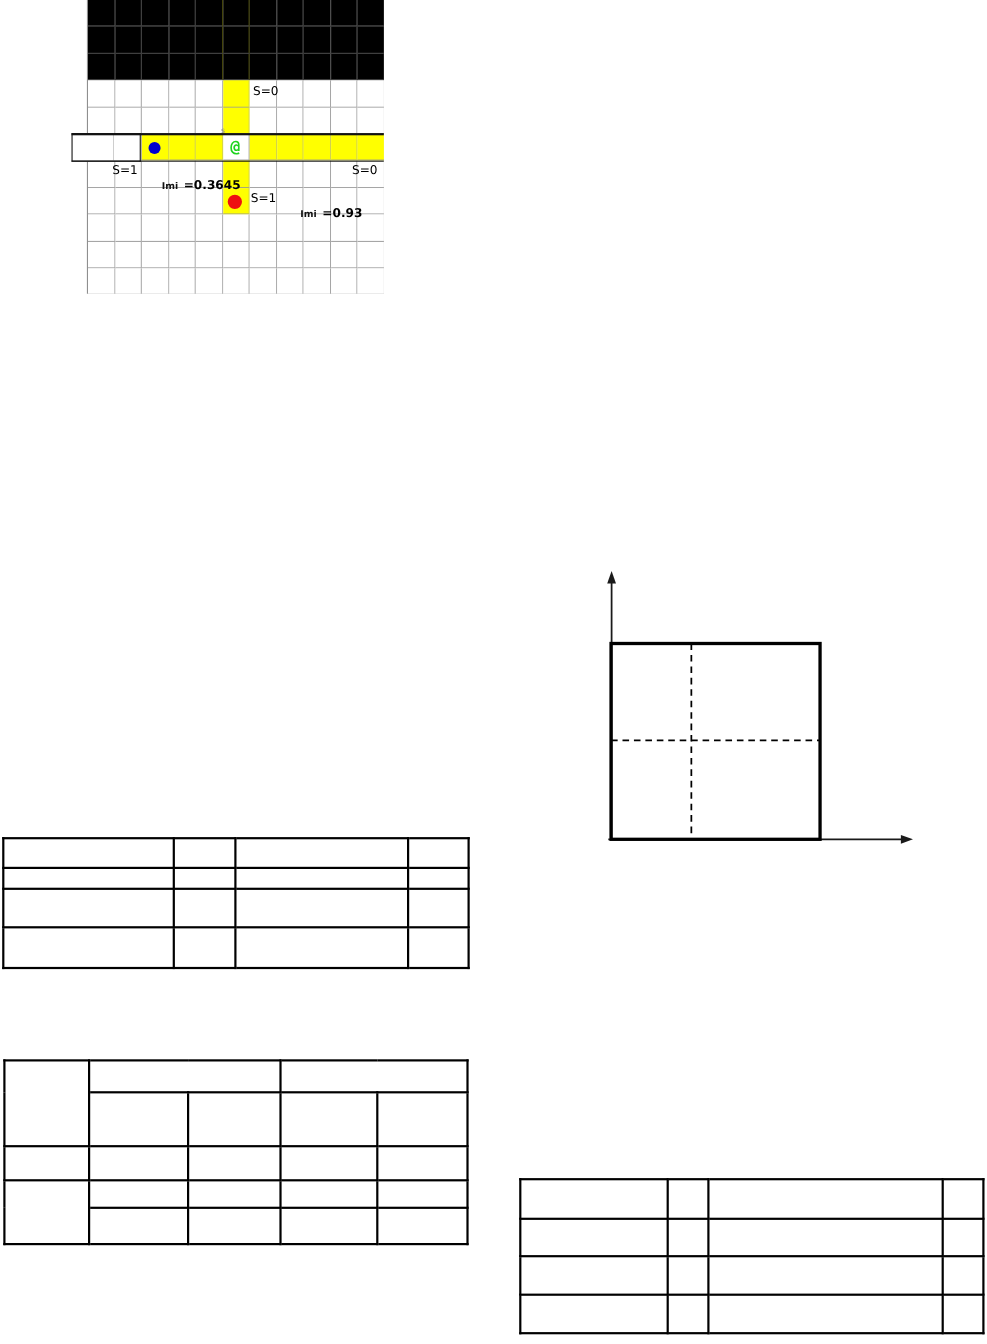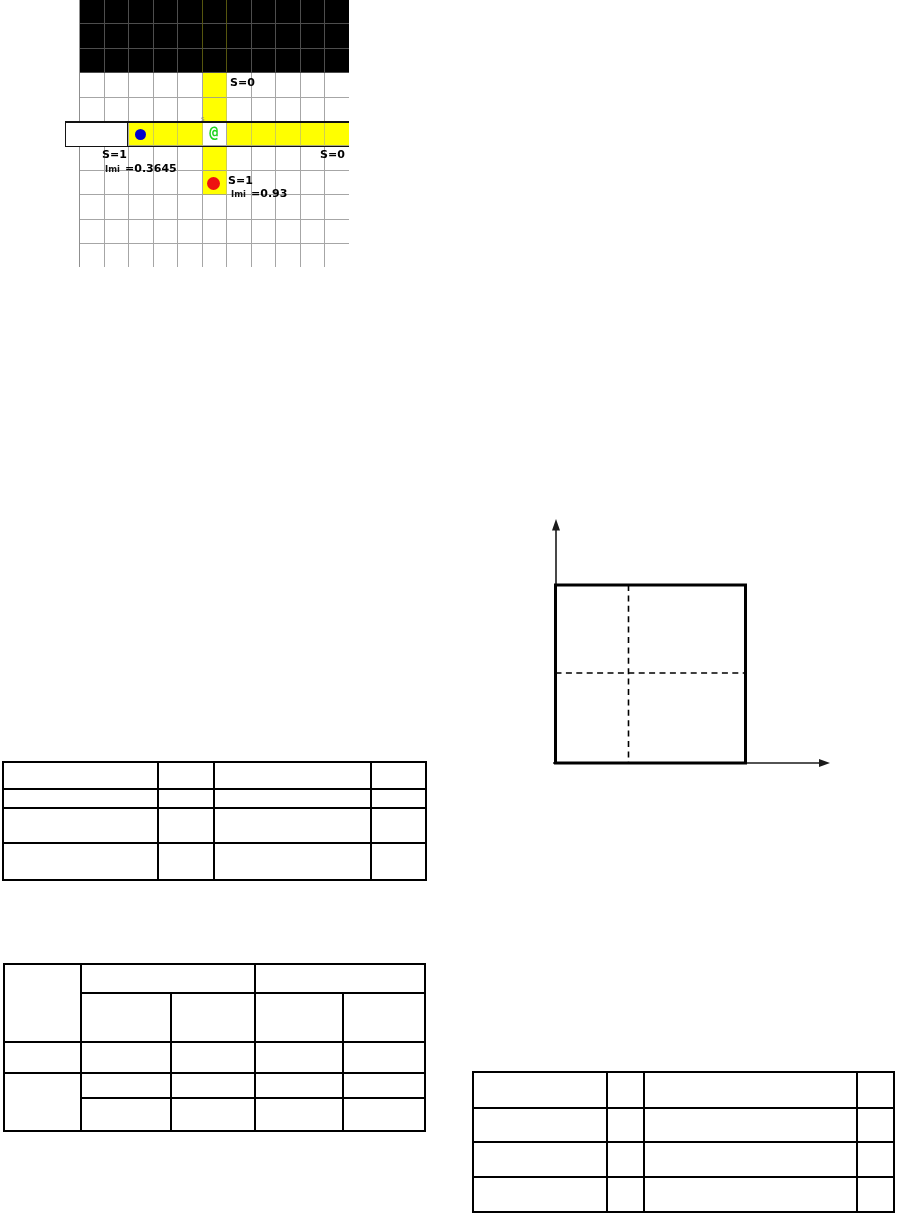--- a/index.html
+++ b/index.html
@@ -33,27 +33,27 @@
   .dot{position:absolute;border-radius:50%;z-index:4;}
   .dot-blue{width:11px;height:11px;background:var(--dot-blue,#0000cd);}
   .dot-red{width:13px;height:13px;background:var(--dot-red,#ee1111);}
 
   .agent{position:absolute;z-index:4;width:23px;height:22px;line-height:21px;text-align:center;
          font-weight:bold;font-size:15px;color:var(--agent-green,#1fd41f);
          font-family:"DejaVu Sans Mono", monospace;}
   .agent-mark{position:absolute;left:139px;top:115px;font-size:7px;color:#8a8a8a;z-index:5;
               font-family:"DejaVu Sans", sans-serif;}
 
-  .lbl{position:absolute;font-weight:bold;font-size:11px;line-height:11px;color:#000;z-index:5;
+  .lbl{position:absolute;font-weight:normal;font-size:11px;line-height:11px;color:#000;z-index:5;
        white-space:nowrap;}
   .lbl-top{left:168px;top:77px;}
   .lbl-left-s{left:40px;top:149px;}
   .lbl-right{left:258px;top:149px;}
   .lbl-goal-s{left:166px;top:175px;}
-  .lbl-imi{position:absolute;z-index:5;line-height:11px;white-space:nowrap;}
+  .lbl-imi{position:absolute;z-index:5;line-height:11px;white-space:nowrap;margin-left:42px;}
   .lbl-left-imi{left:43px;top:161px;}
   .lbl-goal-imi{left:169px;top:186px;}
   .imi-word{font-size:8.5px;font-weight:bold;color:#111;}
   .imi-val{font-size:11px;font-weight:bold;color:#000;}
 
   
   .diagram{position:absolute;left:545px;top:515px;}
   .axis{stroke:#1a1a1a;stroke-width:1.6;}
   .arrowhead{fill:#1a1a1a;stroke:none;}
   .sq{fill:none;stroke:#000000;stroke-width:3;}

